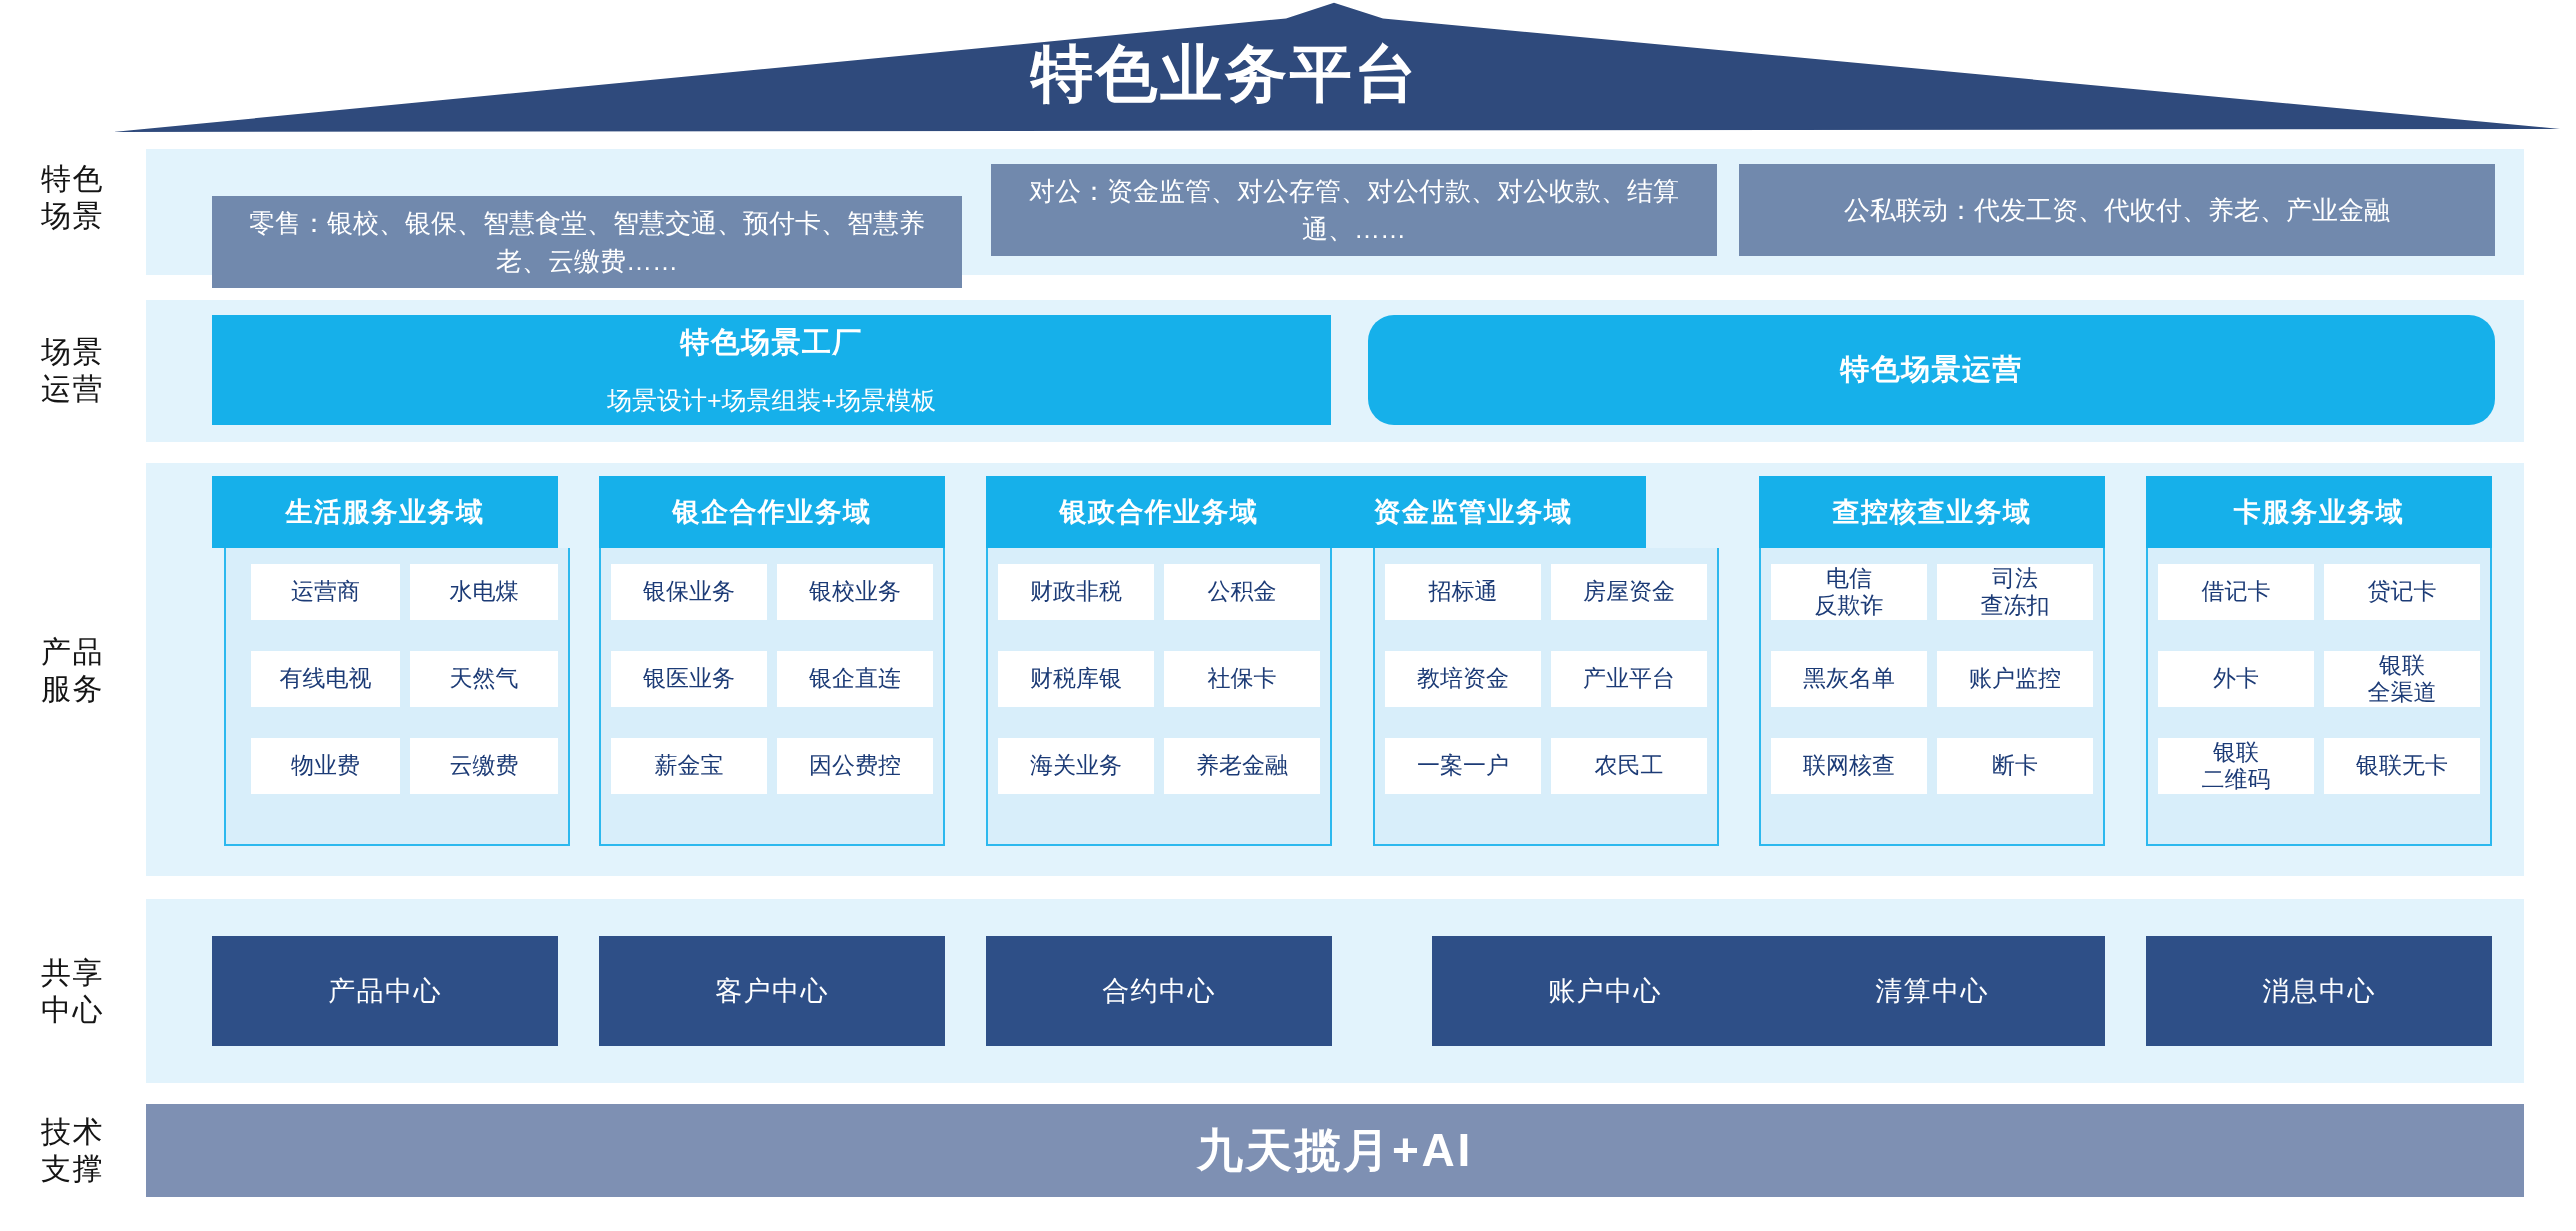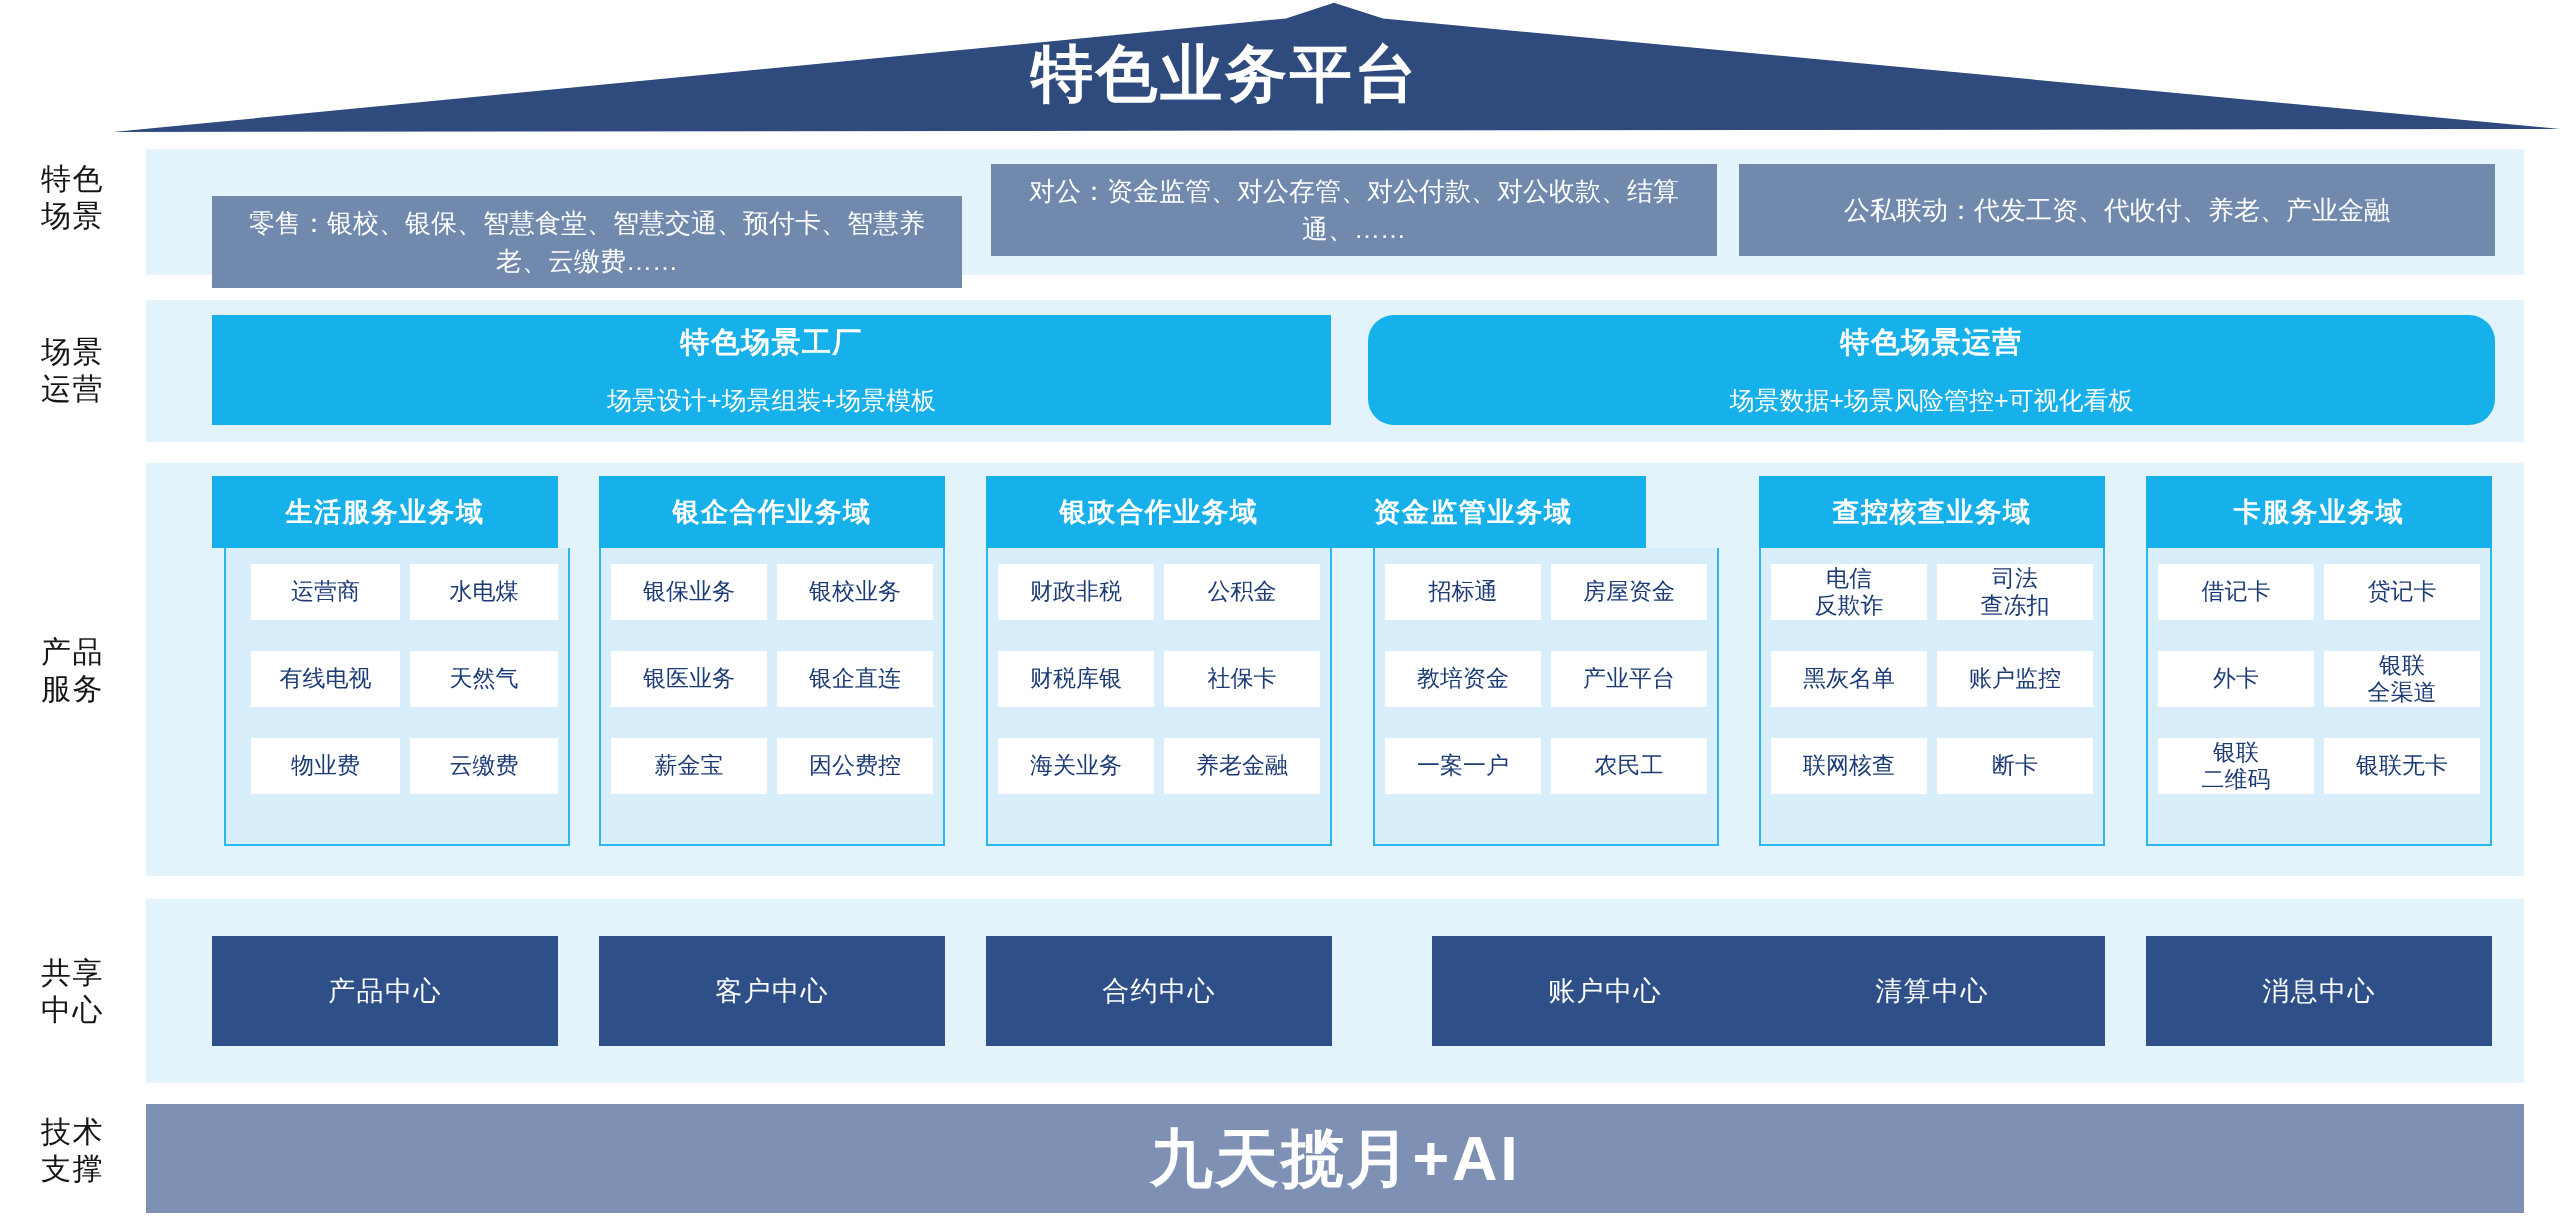--- a/index.html
+++ b/index.html
@@ -53,23 +53,23 @@
     background:#ffffff;color:#1C3B76;font-size:23px;line-height:27px;
     display:flex;align-items:center;justify-content:center;text-align:center;
   }
   
   .center-box{
     position:absolute;top:936px;height:110px;width:346px;background:#2E4F87;color:#ffffff;
     display:flex;align-items:center;justify-content:center;font-size:27px;letter-spacing:1.4px;
   }
   
   .tech-bar{
-    position:absolute;left:146px;top:1104px;width:2378px;height:109px;background:#7E90B3;
+    position:absolute;left:146px;top:1104px;width:2378px;height:93px;background:#7E90B3;
     color:#ffffff;display:flex;align-items:center;justify-content:center;
-    font-size:63px;font-weight:bold;letter-spacing:2.7px;
+    font-size:46px;font-weight:bold;letter-spacing:2.7px;
   }
 </style>
 </head>
 <body>
 
 <div class="page">
 
   <div class="roof"></div>
   <div class="roof-title">特色业务平台</div>
 
@@ -87,21 +87,20 @@
   <div class="scenario-box" style="left:212px;width:750px;margin-top:32px;">零售：银校、银保、智慧食堂、智慧交通、预付卡、智慧养老、云缴费……</div>
   <div class="scenario-box" style="left:991px;width:726px;">对公：资金监管、对公存管、对公付款、对公收款、结算通、……</div>
   <div class="scenario-box" style="left:1739px;width:756px;">公私联动：代发工资、代收付、养老、产业金融</div>
 
   <div class="op-box" style="left:212px;width:1119px;">
     <div class="op-title">特色场景工厂</div>
     <div class="op-sub">场景设计+场景组装+场景模板</div>
   </div>
   <div class="op-box" style="left:1368px;width:1127px;border-radius:26px;">
     <div class="op-title">特色场景运营</div>
-    <div class="op-sub">场景数据+场景风险管控+可视化看板</div>
   </div>
 
   <div class="col-header" style="left:212px;">生活服务业务域</div>
   <div class="col-panel" style="left:224px;padding-left:25px;">
     <div class="cell">运营商</div>
     <div class="cell">水电煤</div>
     <div class="cell">有线电视</div>
     <div class="cell">天然气</div>
     <div class="cell">物业费</div>
     <div class="cell">云缴费</div>

